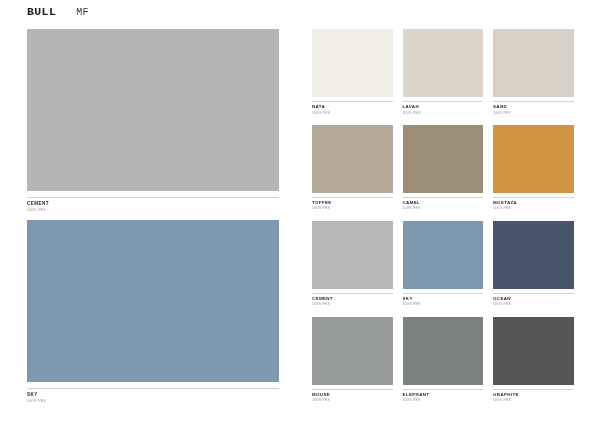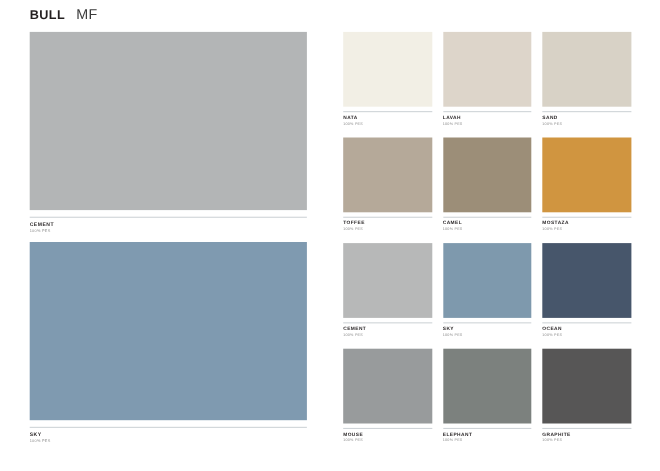--- a/index.html
+++ b/index.html
@@ -17,31 +17,32 @@
     position: relative;
   }
 
   
   #brand-header {
     position: absolute;
     left: 27px;
     top: 6px;
     display: flex;
     align-items: baseline;
-    gap: 10px;
+    gap: 20px;
+    font-family: Liberation Mono, monospace;
   }
   #brand-name {
     font-size: 11.5px;
     font-weight: bold;
     letter-spacing: 0.4px;
     color: #231f20;
     line-height: 1;
   }
   #brand-suffix {
-    font-size: 13px;
+    font-size: 10px;
     font-weight: normal;
     letter-spacing: 0.3px;
     color: #3a3a3a;
     line-height: 1;
   }
 
   
   #page-body {
     position: absolute;
     left: 0;

